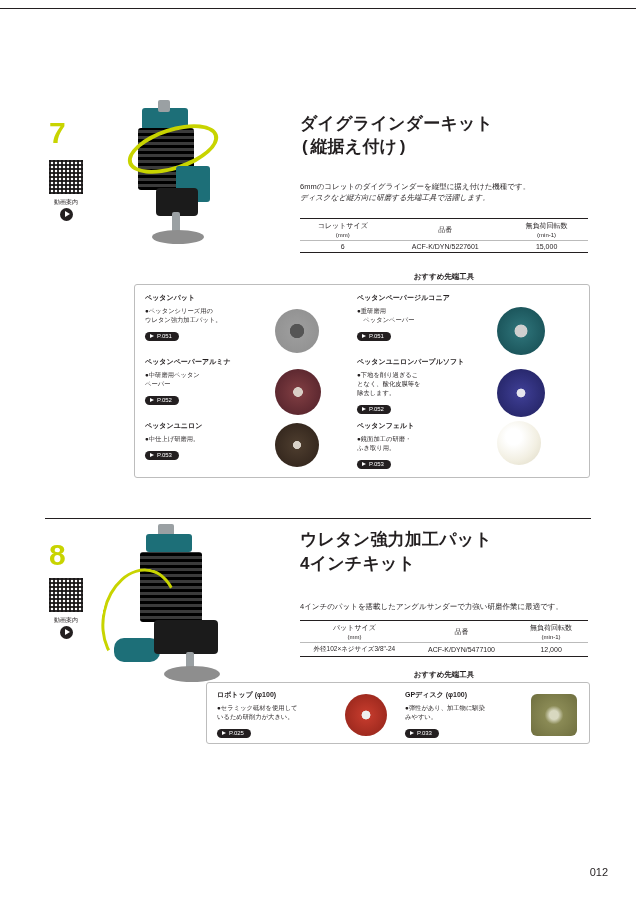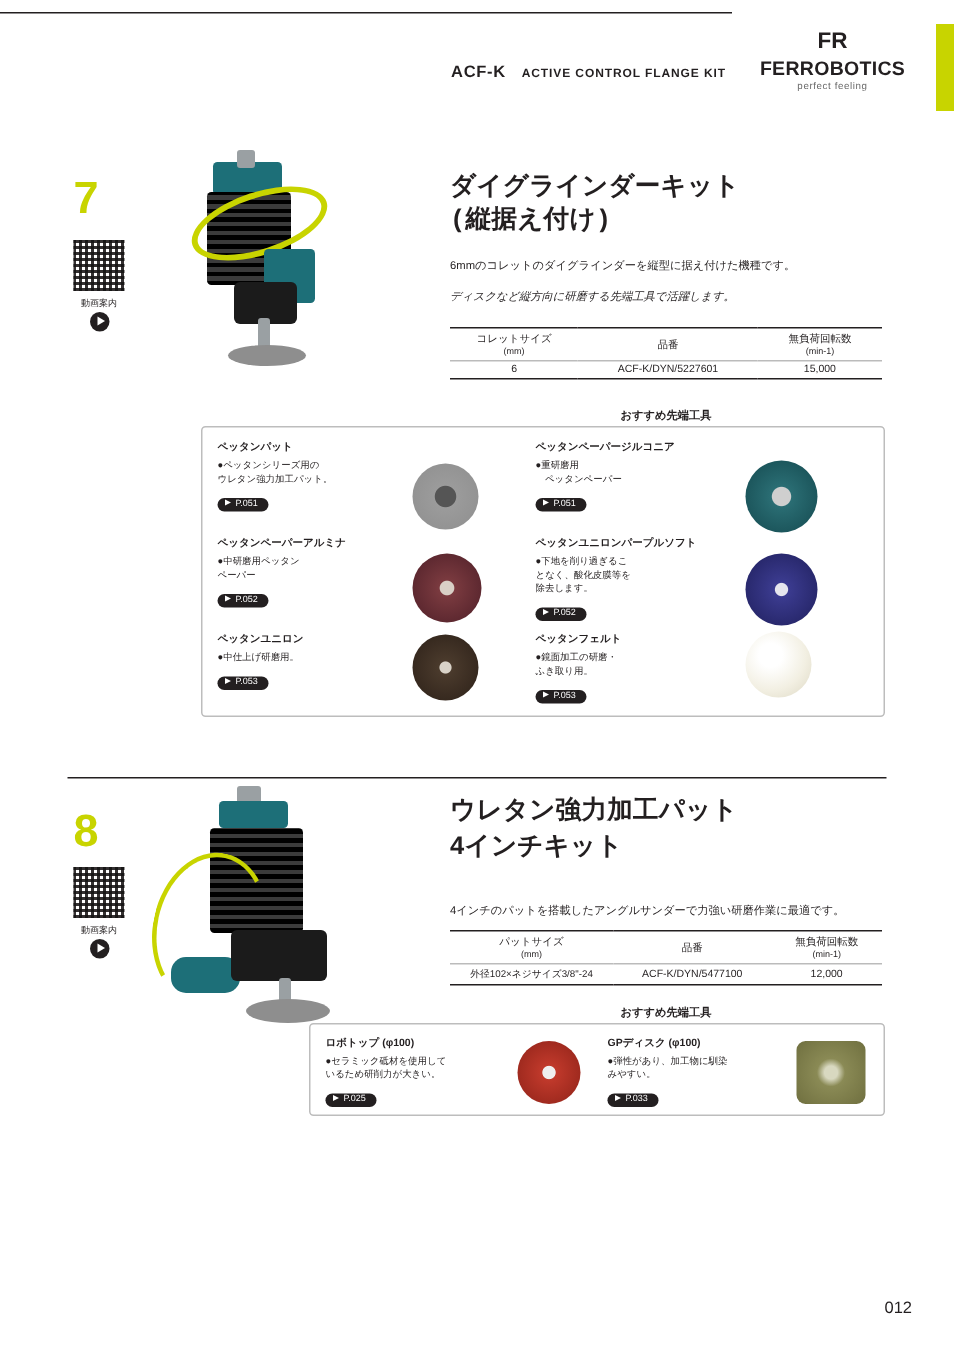--- a/index.html
+++ b/index.html
@@ -135,30 +135,20 @@
     position:absolute;right:28px;bottom:22px;font-size:11px;font-weight:normal;color:#231f20;
   }
 </style>
 </head>
 <body>
 
 <div class="page">
 
   <div class="header">
     <div class="header-rule"></div>
-    <div class="header-title">
-      <span class="code">ACF-K</span>
-      <span class="name">ACTIVE CONTROL FLANGE KIT</span>
-    </div>
-    <div class="logo-box">
-      <div class="logo-green"></div>
-      <div class="logo-sym">FR</div>
-      <div class="logo-word">FERROBOTICS</div>
-      <div class="logo-sub">perfect feeling</div>
-    </div>
   </div>
 
   <div class="sec">
 
     <div class="num" style="top:118px;">7</div>
     <div class="qr" style="top:160px;"></div>
     <div class="qr-cap" style="top:198px;">動画案内</div>
     <div class="play" style="top:208px;"></div>
 
     <div class="photo" style="left:112px;top:100px;width:170px;height:160px;">
@@ -168,21 +158,21 @@
       <div class="green-ring" style="left:14px;top:28px;width:86px;height:34px;"></div>
       <div class="teal" style="left:64px;top:66px;width:34px;height:36px;"></div>
       <div class="body" style="left:44px;top:88px;width:42px;height:28px;"></div>
       <div class="grey" style="left:60px;top:112px;width:8px;height:22px;"></div>
       <div class="pad" style="left:40px;top:130px;width:52px;height:14px;"></div>
     </div>
 
     <div class="sec-title" style="top:112px;">ダイグラインダーキット</div>
     <div class="sec-title" style="top:136px;font-family:Liberation Mono, monospace;">(縦据え付け)</div>
 
-    <div class="sec-desc" style="top:170px;">6mmのコレットのダイグラインダーを縦型に据え付けた機種です。</div>
+    <div class="sec-desc" style="top:180px;">6mmのコレットのダイグラインダーを縦型に据え付けた機種です。</div>
     <div class="sec-desc" style="top:191px;font-style:italic;">ディスクなど縦方向に研磨する先端工具で活躍します。</div>
 
     <table class="spec" style="left:300px;top:218px;width:288px;">
       <tbody>
           <tr>
         <th style="width:86px;">
           <span>コレットサイズ</span><br>
           <span class="sub">(mm)</span>
         </th>
         <th style="width:120px;">

